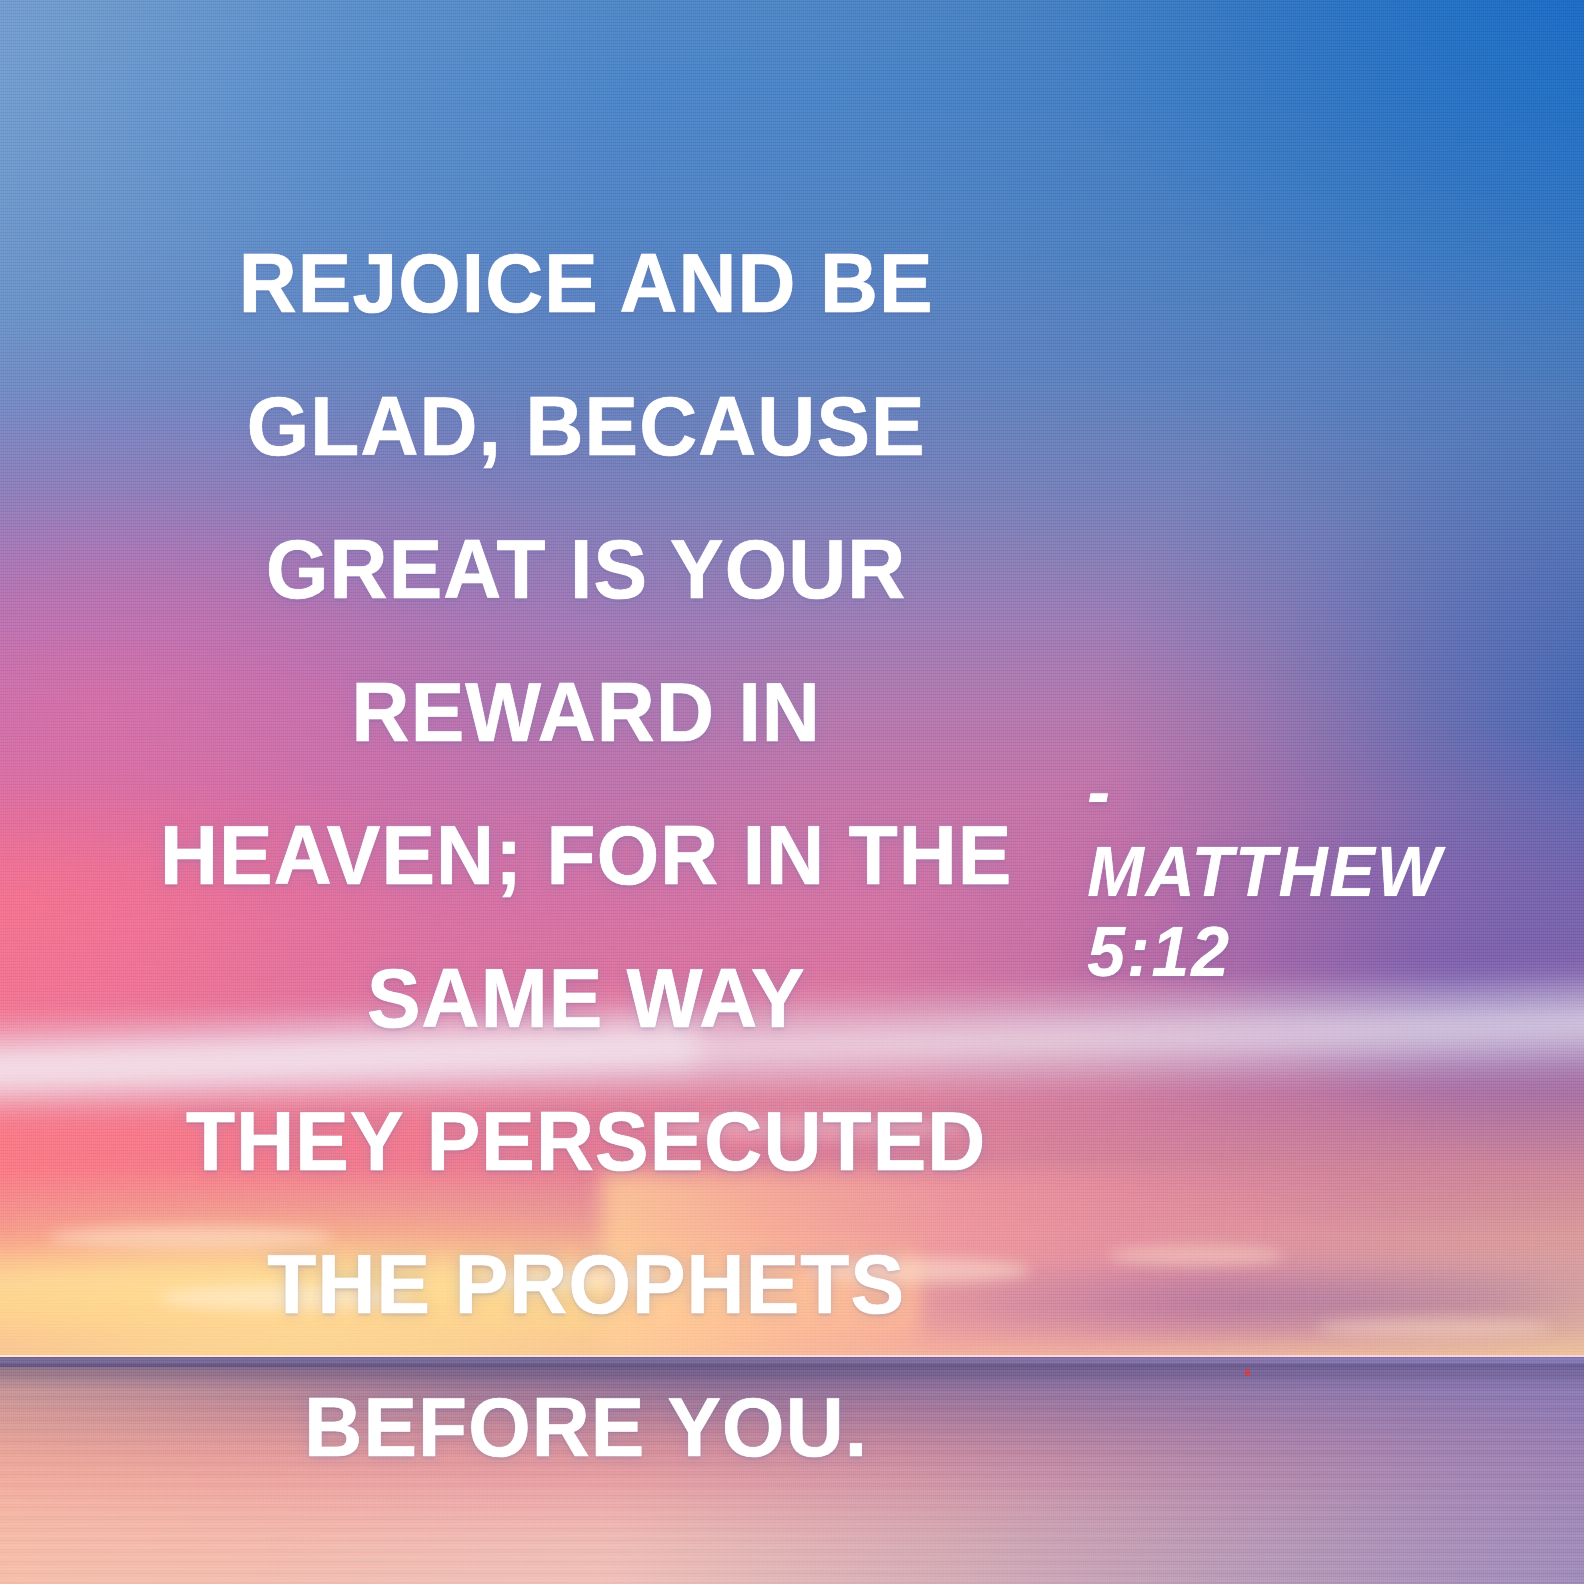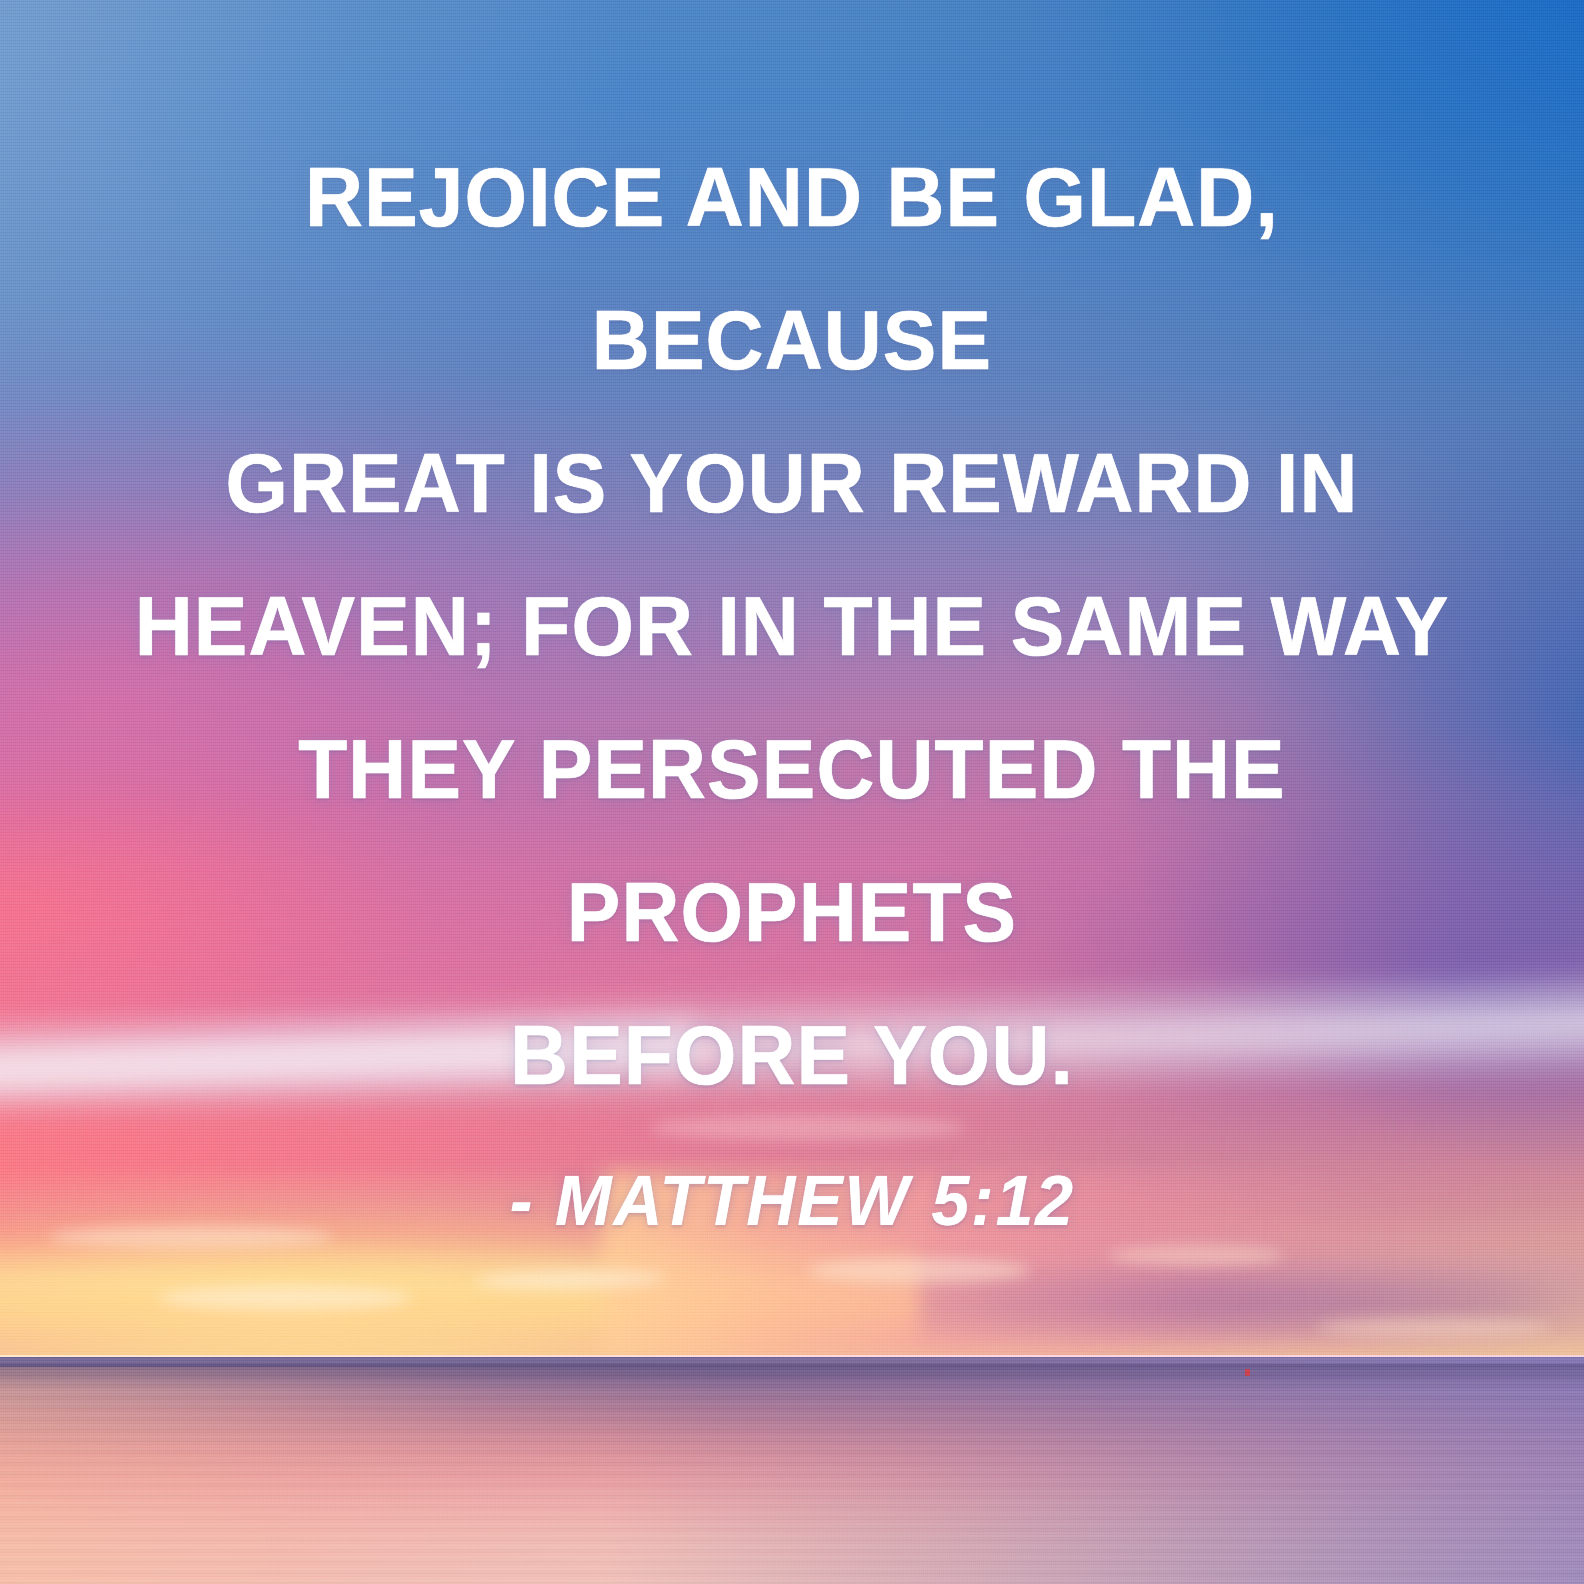--- a/index.html
+++ b/index.html
@@ -277,21 +277,21 @@
   }
   .vignette{
     position:absolute;inset:0;
     background:radial-gradient(ellipse 120% 110% at 50% 50%,
       rgba(0,0,0,0) 60%, rgba(40,30,60,.10) 88%, rgba(40,30,60,.17) 100%);
   }
 
   
   .overlay{
     position:absolute;inset:0;
-    display:flex;flex-direction:column;
+    display:flex;flex-direction:row;
     align-items:center;
     padding:126px 92px 0 92px;
   }
 
   .verse{
     width:100%;
     text-align:center;
     color:#ffffff;
     font-family:"Liberation Sans", sans-serif;
     font-weight:700;

